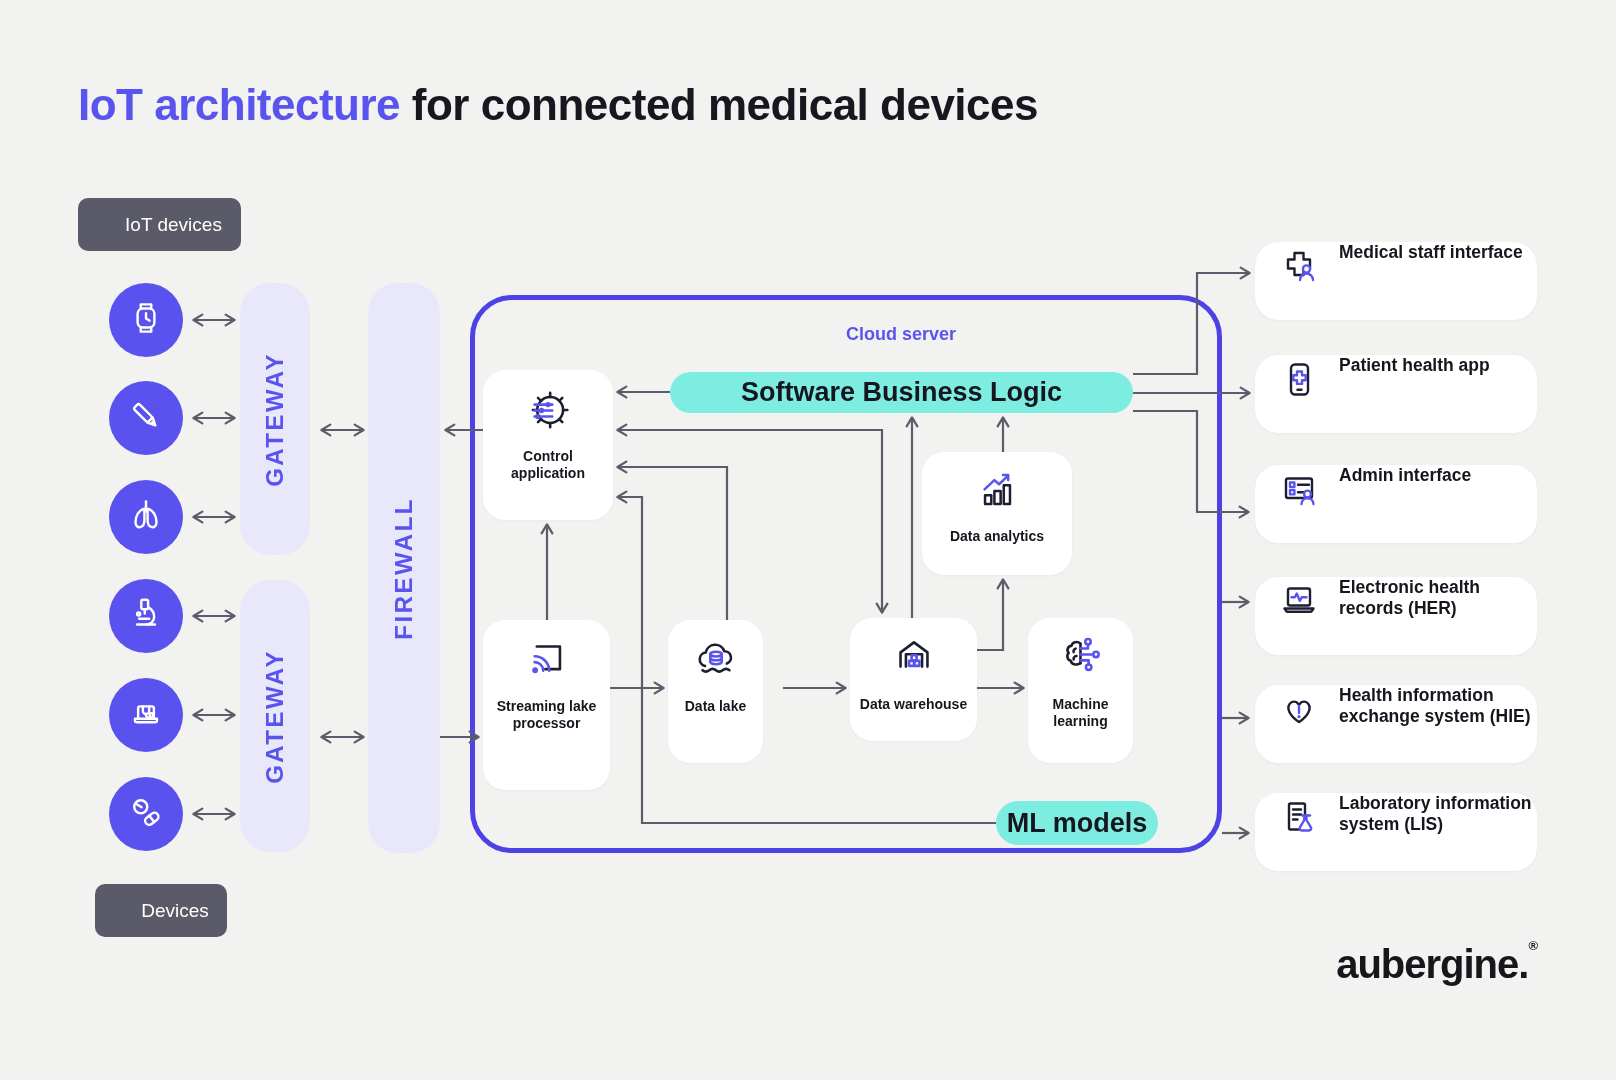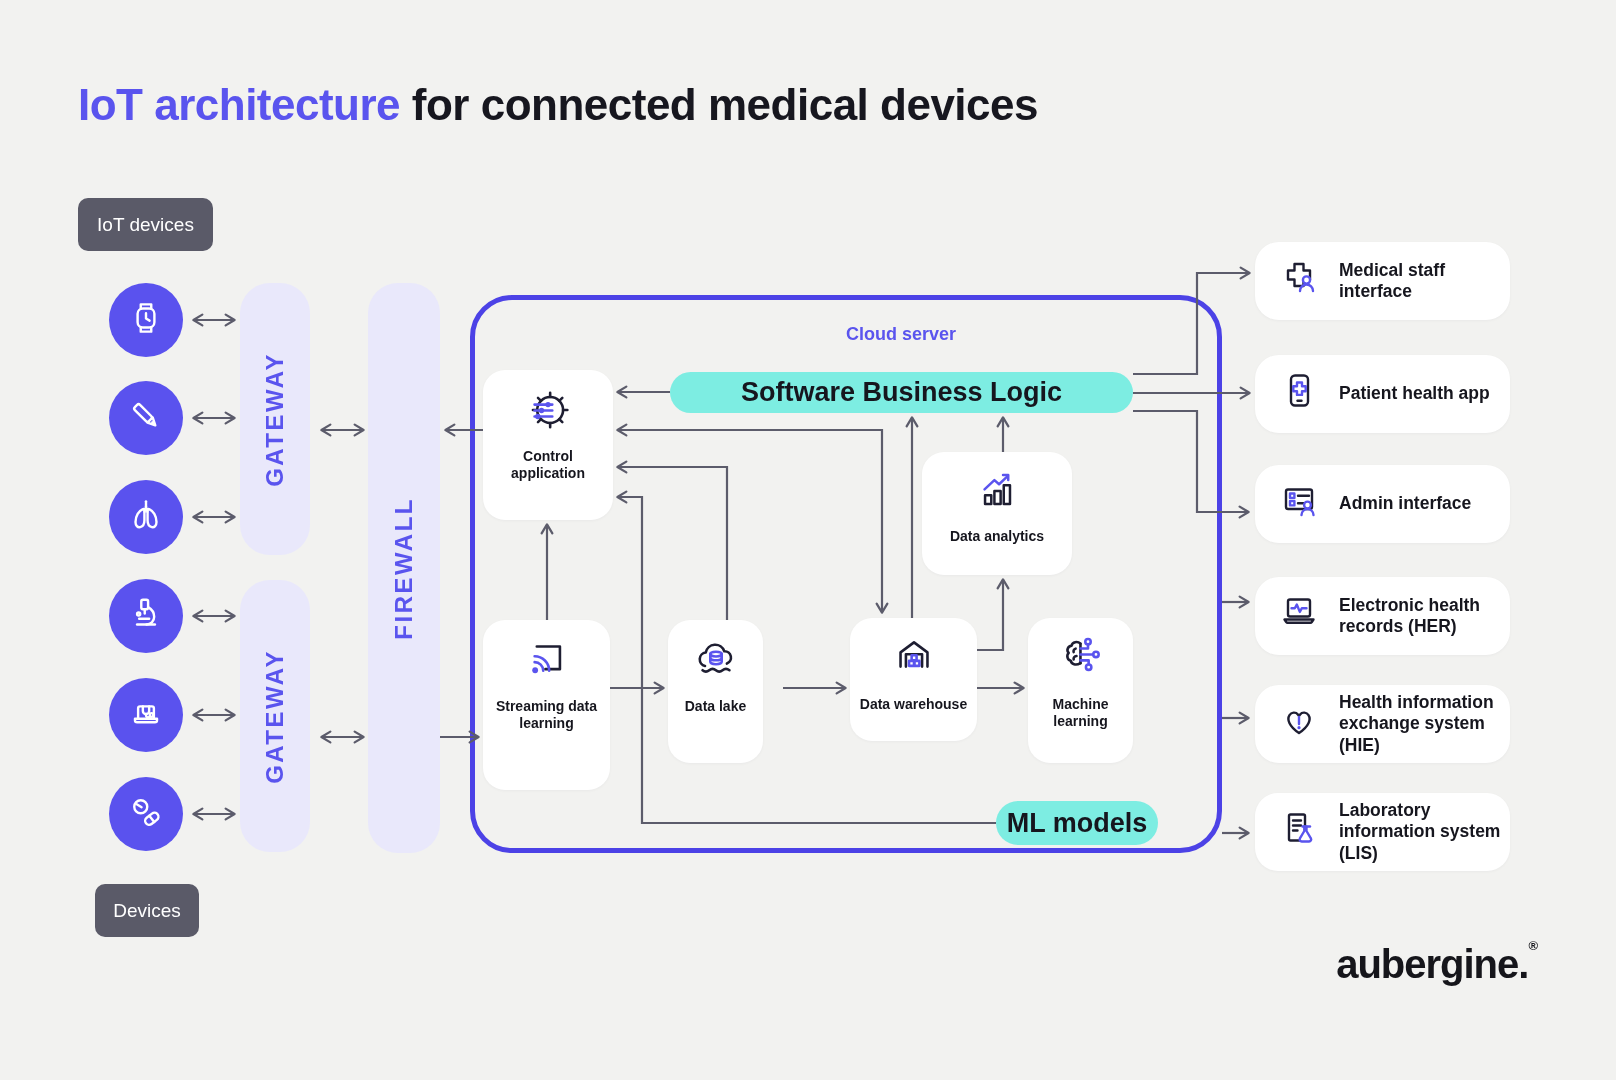--- a/index.html
+++ b/index.html
@@ -3,21 +3,21 @@
 <meta charset="utf-8">
 <style>
   html,body{margin:0;padding:0;background:#F2F2F0;}
   .canvas{position:relative;width:1616px;height:1080px;background:#F2F2F0;overflow:hidden;
           font-family:"Liberation Sans","DejaVu Sans",sans-serif;color:#1A1A2B;}
   
   .title{position:absolute;left:78px;top:80px;font-size:44px;font-weight:700;letter-spacing:-0.5px;color:#17171F;white-space:nowrap;}
   .title .hl{color:#5A54EE;}
   
   .badge{position:absolute;background:#5A5A68;color:#FFFFFF;border-radius:10px;
-         display:flex;align-items:center;justify-content:center;font-size:19px;font-weight:500;}
+         display:flex;align-items:center;justify-content:center;font-size:19px;font-weight:500;padding-left:28px;}
   
   .circle{position:absolute;width:74px;height:74px;border-radius:50%;background:#5A52EE;
           display:flex;align-items:center;justify-content:center;}
   .circle svg{stroke:#FFFFFF;fill:none;stroke-width:2.3;stroke-linecap:round;stroke-linejoin:round;}
   
   .pillar{position:absolute;background:#E9E8FB;border-radius:30px;display:flex;align-items:center;justify-content:center;}
   .vlabel{writing-mode:vertical-rl;transform:rotate(180deg);font-size:24px;font-weight:700;
           letter-spacing:2.5px;color:#5A54EE;}
   
   .cloud-border{position:absolute;left:470px;top:295px;width:752px;height:558px;box-sizing:border-box;
@@ -29,22 +29,22 @@
   
   .node{position:absolute;background:#FFFFFF;border-radius:22px;box-shadow:0 1px 3px rgba(20,20,40,0.04);
         display:flex;flex-direction:column;align-items:center;}
   .node .icon{margin-top:12px;}
   .node .nlabel{font-size:14px;font-weight:700;color:#16161E;text-align:center;line-height:1.24;margin-top:6px;}
   .icon svg .dk{stroke:#1E1E32;fill:none;stroke-width:2.4;stroke-linecap:round;stroke-linejoin:round;}
   .icon svg .pu{stroke:#5A54EE;fill:none;stroke-width:2.4;stroke-linecap:round;stroke-linejoin:round;}
   .icon svg .puf{fill:#5A54EE;stroke:none;}
   .icon svg .wf{fill:#FFFFFF;}
   
-  .out{position:absolute;left:1255px;width:255px;height:78px;background:#FFFFFF;border-radius:24px;
-       box-shadow:0 1px 3px rgba(20,20,40,0.04);display:flex;align-items:center;padding-left:18px;box-sizing:border-box;gap:14px;}
+  .out{position:absolute;left:1255px;width:282px;height:78px;background:#FFFFFF;border-radius:24px;
+       box-shadow:0 1px 3px rgba(20,20,40,0.04);display:flex;padding-left:18px;box-sizing:border-box;gap:14px;}
   .out .olabel{font-size:17.5px;font-weight:700;color:#16161E;line-height:1.22;width:196px;}
   
   svg.connectors{position:absolute;left:0;top:0;}
   .ln{stroke:#5C5C6B;stroke-width:2.2;fill:none;}
   
   .logo{position:absolute;right:78px;top:938px;font-size:40px;font-weight:700;color:#16161B;letter-spacing:-1px;}
   .logo .mark{font-size:13px;vertical-align:28px;letter-spacing:0;}
 </style>
 </head>
 <body>
@@ -159,21 +159,21 @@
     <span class="icon">
       <svg width="56" height="56" viewBox="0 0 52 52">
         <path class="dk" d="M16.5 13.5H38v21H24.5"></path>
         <g class="pu">
             <path d="M14.5 28a8 8 0 0 1 8 8"></path>
             <path d="M14.5 22.5A13.5 13.5 0 0 1 28 36"></path>
           </g>
         <circle class="puf" cx="15" cy="35.5" r="2.7"></circle>
       </svg>
     </span>
-    <div class="nlabel" style="width:104px;">Streaming data learning</div>
+    <div class="nlabel" style="width:104px;">Streaming lake processor</div>
   </div>
 
   <div class="node" style="left:668px;top:620px;width:95px;height:143px;">
     <span class="icon">
       <svg width="56" height="56" viewBox="0 0 52 52">
         <path class="dk" d="M15.8 31.5a6.3 6.3 0 0 1 .7-12.4 8.9 8.9 0 0 1 17.2-1.2 5.9 5.9 0 0 1 2.4 11.4"></path>
         <path class="dk" d="M13.5 35.5c2 1.7 4.2 1.7 6.2 0s4.2-1.7 6.2 0 4.2 1.7 6.2 0 4.2-1.7 6.4 0"></path>
         <g class="pu">
             <ellipse cx="26" cy="20.5" rx="5.3" ry="2.2"></ellipse>
             <path d="M20.7 20.5v7.2c0 1.2 2.4 2.2 5.3 2.2s5.3-1 5.3-2.2v-7.2"></path>

